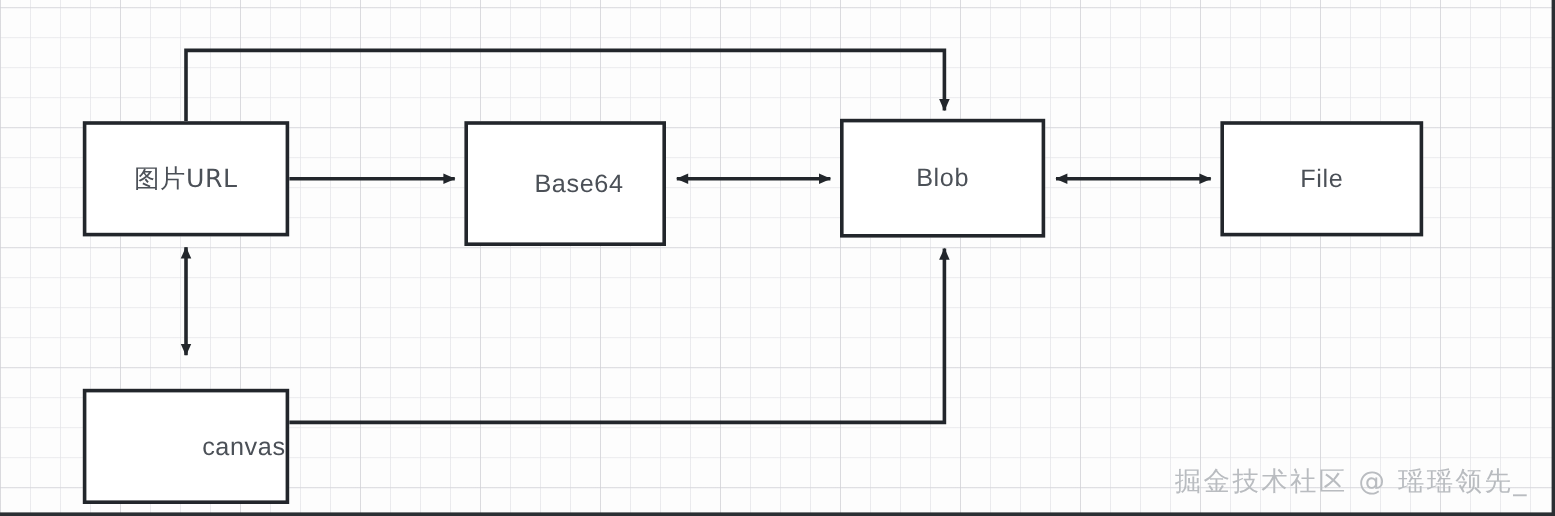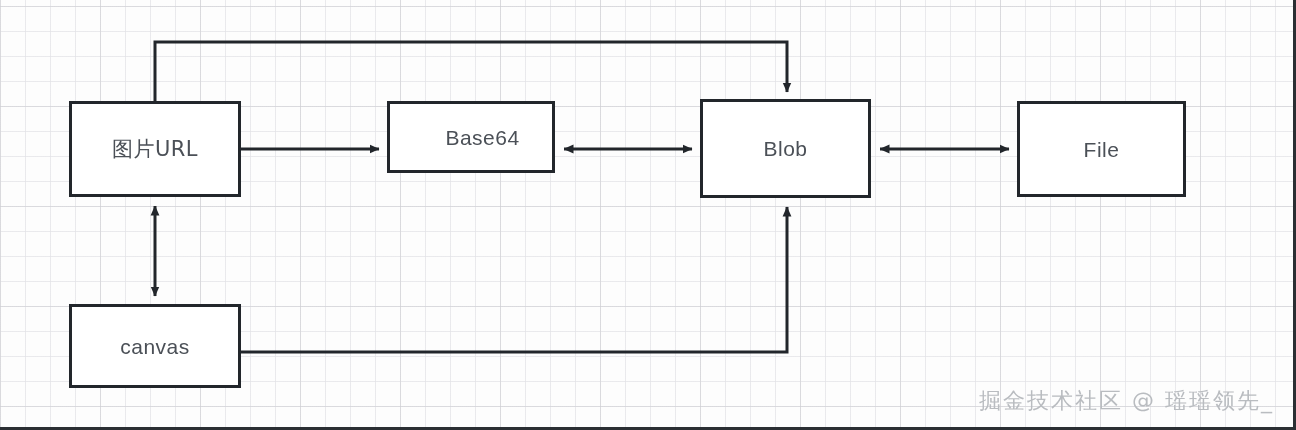--- a/index.html
+++ b/index.html
@@ -109,33 +109,33 @@
 
     <path d="M155,206 L155,296" fill="none" stroke="#22262b" stroke-width="3" marker-start="url(#arrow-start)" marker-end="url(#arrow-end)"></path>
 
     <path d="M241,352 L787,352 L787,207" fill="none" stroke="#22262b" stroke-width="3" marker-end="url(#arrow-end)"></path>
   </svg>
 
   <div class="node-box" style="left:69px;  top:101px; width:172px; height:96px;">
     <span class="node-label cjk">图片URL</span>
   </div>
 
-  <div class="node-box" style="left:387px; top:101px; width:168px; height:72px;padding-left:23px;">
+  <div class="node-box" style="left:387px; top:101px; width:168px; height:104px;padding-left:23px;">
     <span class="node-label">Base64</span>
   </div>
 
   <div class="node-box" style="left:1017px;top:101px; width:169px; height:96px;">
     <span class="node-label">File</span>
   </div>
 
   <div class="node-box" style="left:700px; top:99px;  width:171px; height:99px;">
     <span class="node-label">Blob</span>
   </div>
 
-  <div class="node-box" style="left:69px;  top:304px; width:172px; height:84px;">
+  <div class="node-box" style="left:69px;  top:324px; width:172px; height:96px;justify-content:flex-end;">
     <span class="node-label">canvas</span>
   </div>
 
   <div class="watermark">掘金技术社区 @ 瑶瑶领先_</div>
 
   <div class="edge-rule-bottom"></div>
   <div class="edge-rule-right"></div>
 </div>
 
 </body></html>

